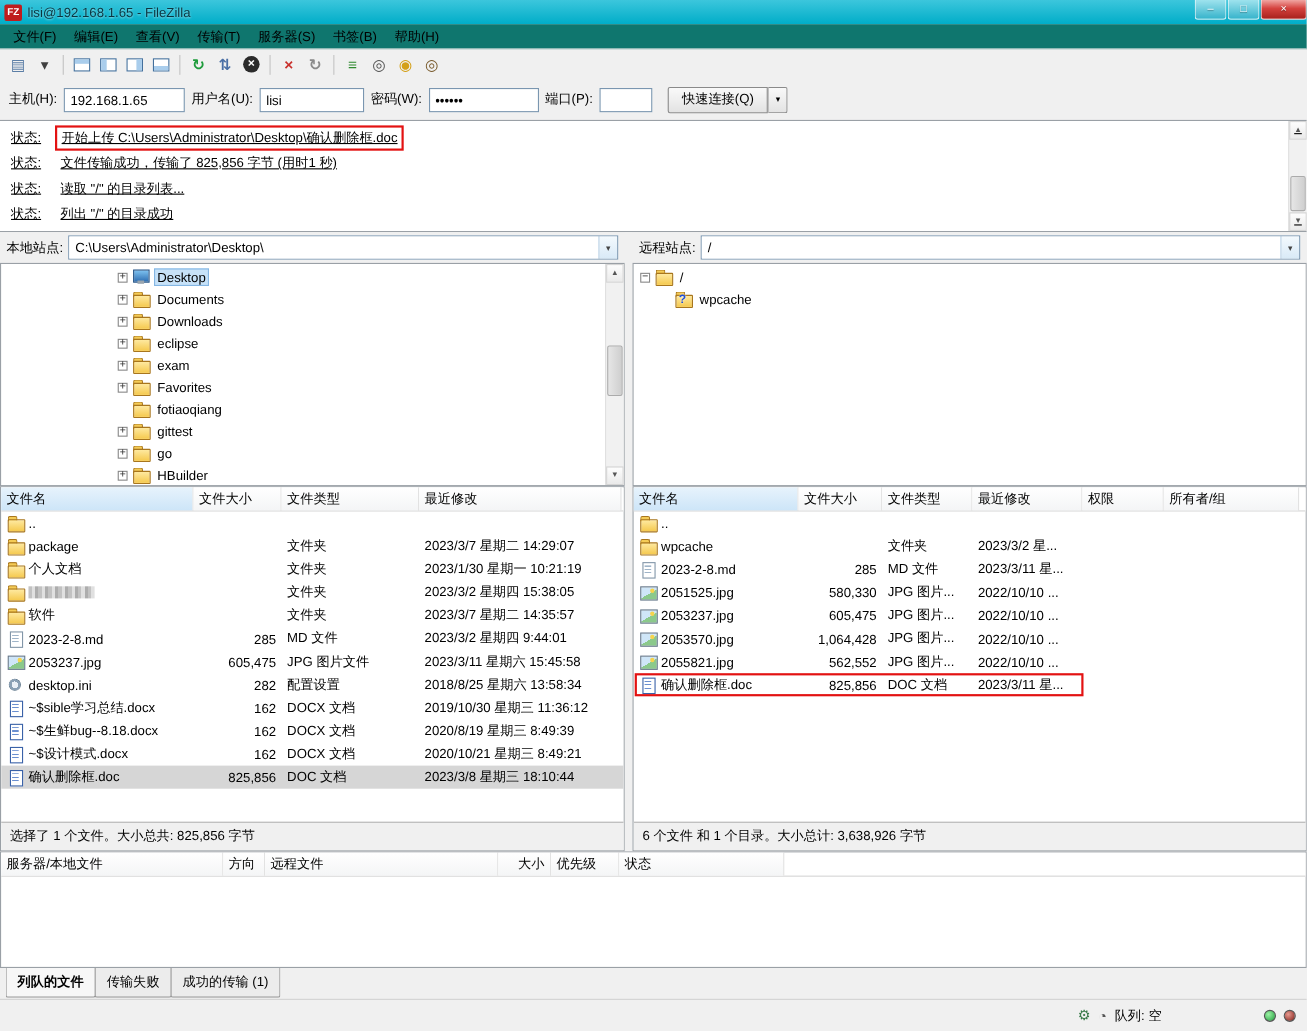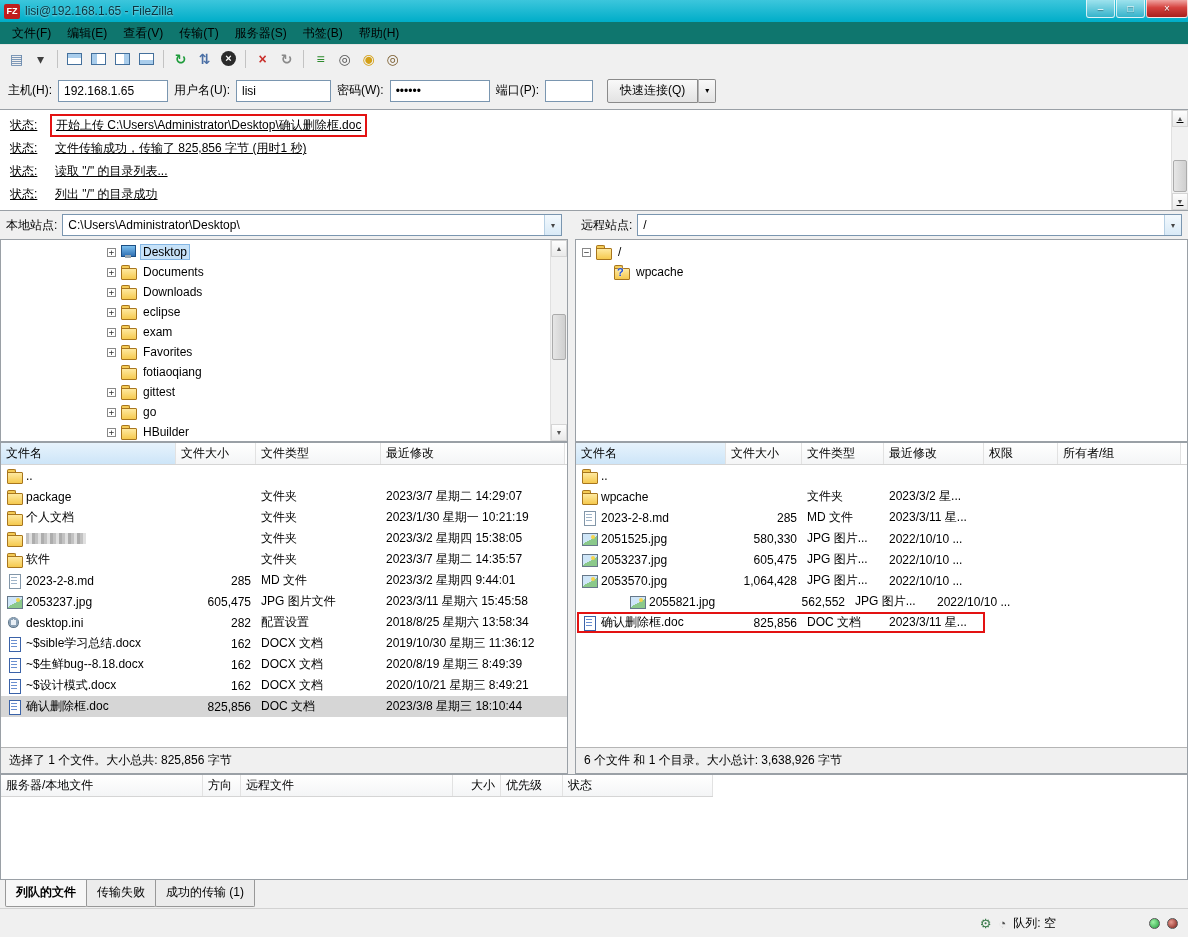--- a/index.html
+++ b/index.html
@@ -103,21 +103,21 @@
 .list-row { display:flex; height:21px; align-items:center; }
 .list-row.sel { background:#d6d6d6; }
 .list-row.rel { position:relative; }
 .cell { display:flex; align-items:center; padding:0 5px; white-space:nowrap; overflow:hidden; flex:none; height:100%; }
 .cell.num { justify-content:flex-end; }
 .censored { display:inline-block; width:60px; height:11px; background:repeating-linear-gradient(90deg,#c2c2c2 0 3px,#e0e0e0 3px 6px,#adadad 6px 9px); }
 .row-redbox { position:absolute; left:1px; top:0; width:408px; height:21px; border:2px solid #e31212; pointer-events:none; }
 .panel-status { height:26px; background:#f0f0f0; border-top:1px solid #b5b5b5; display:flex; align-items:center; padding:0 8px; flex:none; white-space:nowrap; }
 
 
-.queuepanel { height:106px; background:#fff; border:1px solid #9aa0a6; display:flex; flex-direction:row; overflow:hidden; }
+.queuepanel { height:106px; background:#fff; border:1px solid #9aa0a6; display:flex; flex-direction:column; overflow:hidden; }
 .queuebody { flex:1; }
 .tabsrow { height:28px; background:#f0f0f0; display:flex; align-items:flex-start; padding-left:5px; }
 .qtab { padding:4px 10px 5px; border:1px solid #989898; border-top:none; background:#ececec; margin-right:-1px; border-radius:0 0 2px 2px; white-space:nowrap; }
 .qtab.active { background:#f7f7f7; font-weight:bold; }
 
 
 .statusbar { height:29px; display:flex; align-items:center; background:#f0f0f0; border-top:1px solid #d2d2d2; padding:0 10px; }
 .sb-right { margin-left:auto; display:flex; align-items:center; gap:7px; }
 .sb-icon { font-size:13px; color:#3a7a4a; }
 .sb-icon.dark { color:#555; }
@@ -535,21 +535,21 @@
               <span class="ic ic-image"></span>
               <span class="fname">2053570.jpg</span>
             </span>
             <span class="cell num" style="width: 76px;">1,064,428</span>
             <span class="cell" style="width: 82px;">JPG 图片...</span>
             <span class="cell" style="width: 100px;">2022/10/10 ...</span>
             <span class="cell" style="width: 74px;"></span>
             <span class="cell" style="width: 123px;"></span>
           </div>
           <div class="list-row">
-            <span class="cell" style="width: 150px; margin-left: 48px;">
+            <span class="cell" style="width: 150px;">
               <span class="ic ic-image"></span>
               <span class="fname">2055821.jpg</span>
             </span>
             <span class="cell num" style="width: 76px;">562,552</span>
             <span class="cell" style="width: 82px;">JPG 图片...</span>
             <span class="cell" style="width: 100px;">2022/10/10 ...</span>
             <span class="cell" style="width: 74px;"></span>
             <span class="cell" style="width: 123px;"></span>
           </div>
           <div class="list-row rel">

